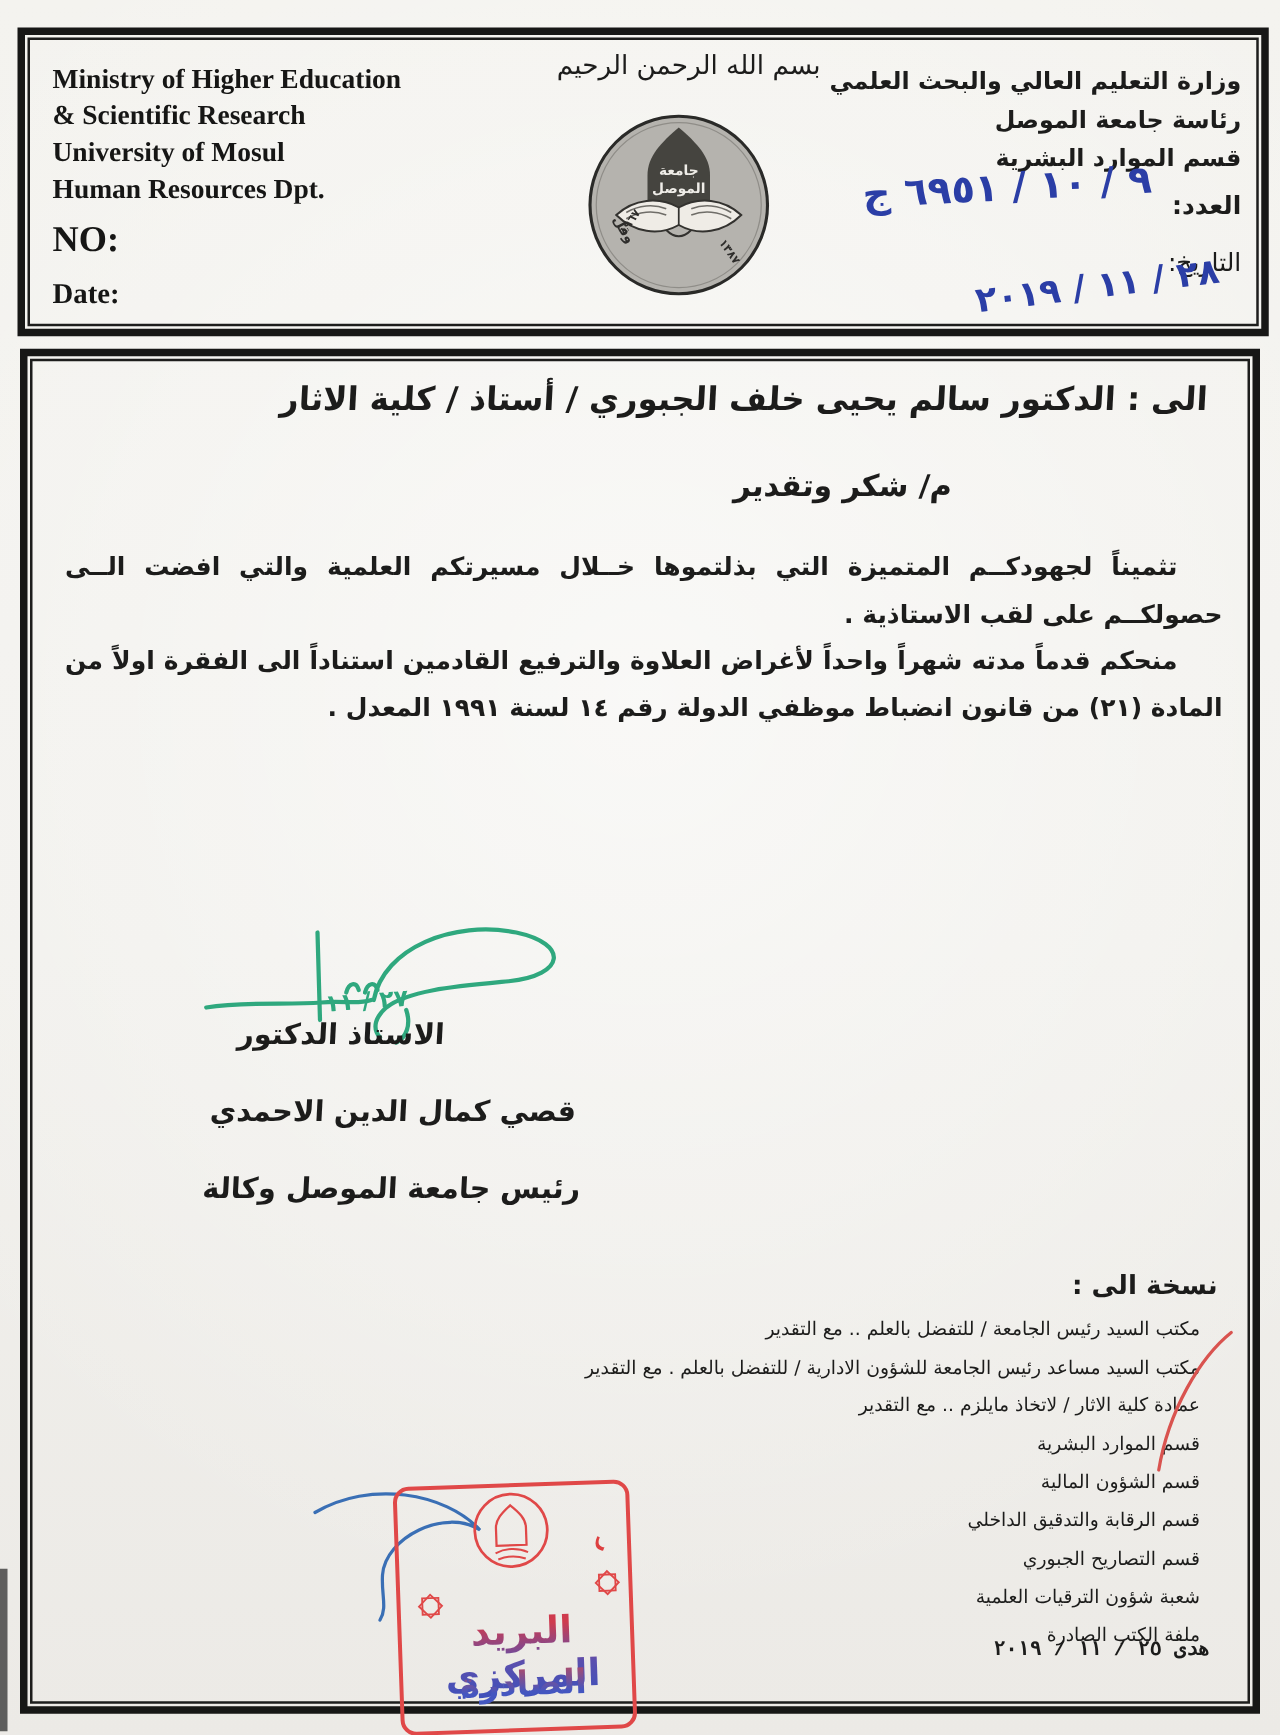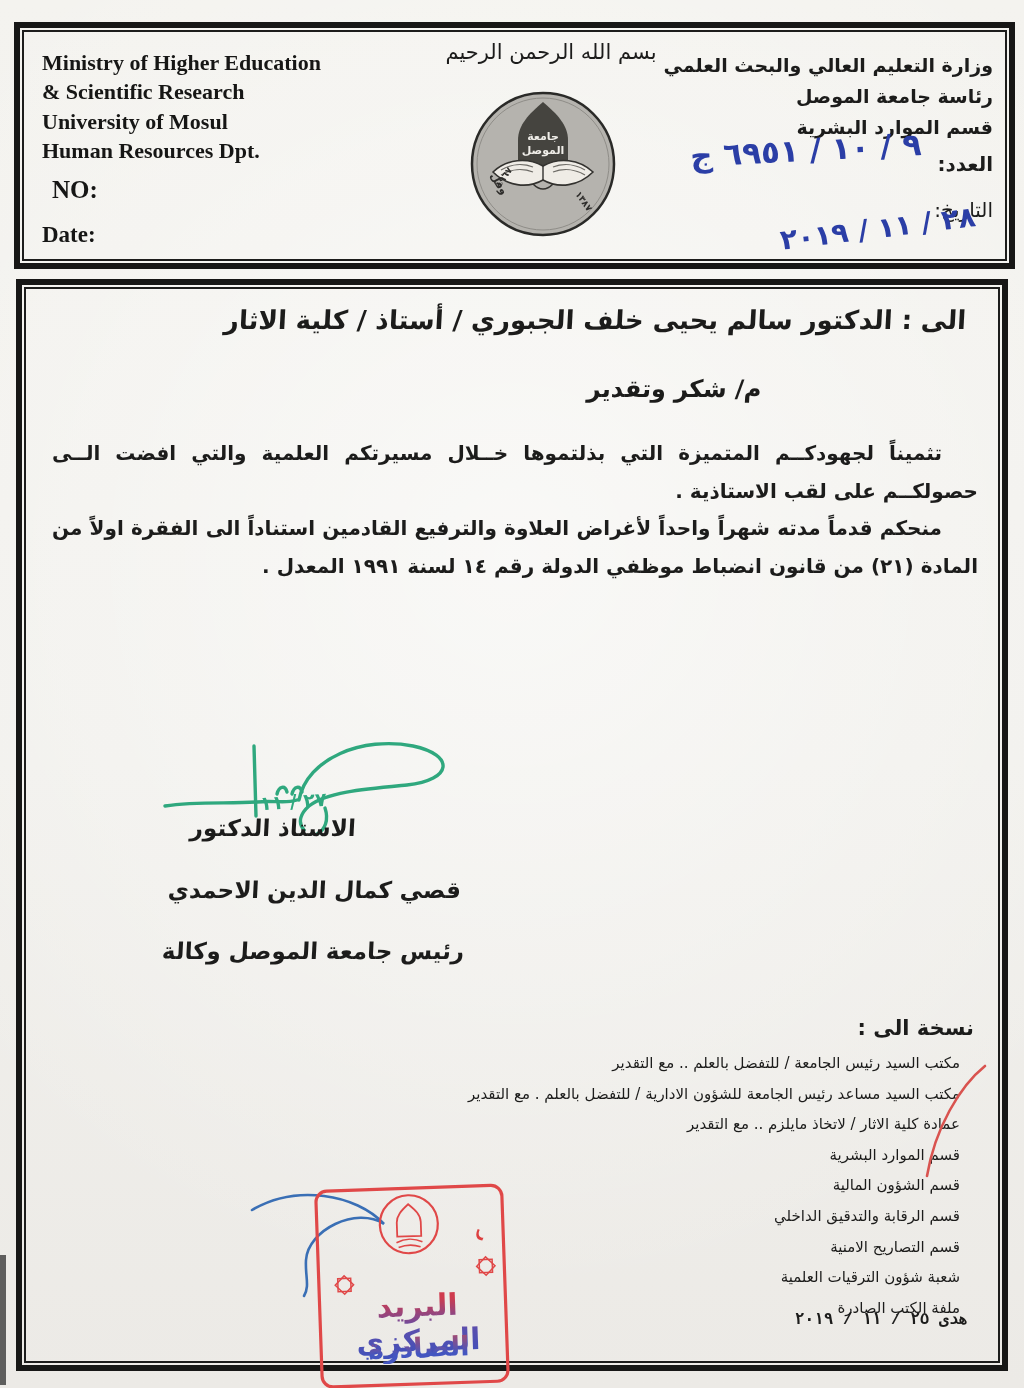--- a/index.html
+++ b/index.html
@@ -14,21 +14,21 @@
   .edge-artifact{position:absolute;left:0;top:1255px;width:6px;height:130px;background:#2f2f2f;opacity:.75;}
 
   
   .dframe{position:absolute;border:6px solid #171716;background:transparent;}
   .dframe .inner-line{position:absolute;inset:2px;border:2px solid #1d1d1c;pointer-events:none;}
 
   .ar{direction:rtl;font-family:"DejaVu Sans",sans-serif;color:#1c1c1b;}
   .en{direction:ltr;font-family:"Liberation Serif",serif;color:#161615;}
 
   .eng-block{position:absolute;left:22px;top:20px;font-weight:bold;font-size:22px;line-height:1.33;}
-  .no-label{position:absolute;left:22px;top:148px;font-weight:bold;font-size:25px;margin-left:10px;}
+  .no-label{position:absolute;left:22px;top:148px;font-weight:bold;font-size:29px;}
   .date-label{position:absolute;left:22px;top:194px;font-weight:bold;font-size:23px;}
 
   .bismillah{position:absolute;left:386px;top:12px;width:290px;text-align:center;
              font-size:21px;font-weight:normal;letter-spacing:.5px;}
   .logo-svg{position:absolute;left:447px;top:60px;}
 
   .ministry-block{position:absolute;right:16px;top:22px;text-align:right;
                   font-weight:bold;font-size:19px;line-height:1.62;}
   .num-label{position:absolute;right:16px;top:124px;font-weight:bold;font-size:20px;}
   .date-label-ar{position:absolute;right:16px;top:170px;font-weight:normal;font-size:20px;}
@@ -141,21 +141,21 @@
   <div class="ar sig-pos">رئيس جامعة الموصل وكالة</div>
 
   <div class="ar copies-heading">نسخة الى :</div>
   <div class="ar copies-list">
     <div>مكتب السيد رئيس الجامعة  / للتفضل بالعلم .. مع التقدير</div>
     <div>مكتب السيد  مساعد رئيس الجامعة للشؤون الادارية / للتفضل بالعلم . مع التقدير</div>
     <div>عمادة كلية الاثار / لاتخاذ مايلزم .. مع التقدير</div>
     <div>قسم الموارد البشرية</div>
     <div>قسم الشؤون المالية</div>
     <div>قسم الرقابة والتدقيق الداخلي</div>
-    <div>قسم التصاريح الامنية</div>
+    <div>قسم التصاريح الجبوري</div>
     <div>شعبة شؤون الترقيات العلمية</div>
     <div>ملفة الكتب الصادرة</div>
   </div>
   <div class="ar clerk-note">هدى ٢٥ / ١١ / ٢٠١٩</div>
 </div>
 
 <svg class="overlay-svg" style="left:905px;top:1058px;" width="100" height="130" viewBox="0 0 100 130">
   <path d="M22,118 C30,70 55,28 80,8" fill="none" stroke="#d9534f" stroke-width="2.6" stroke-linecap="round"></path>
 </svg>
 

